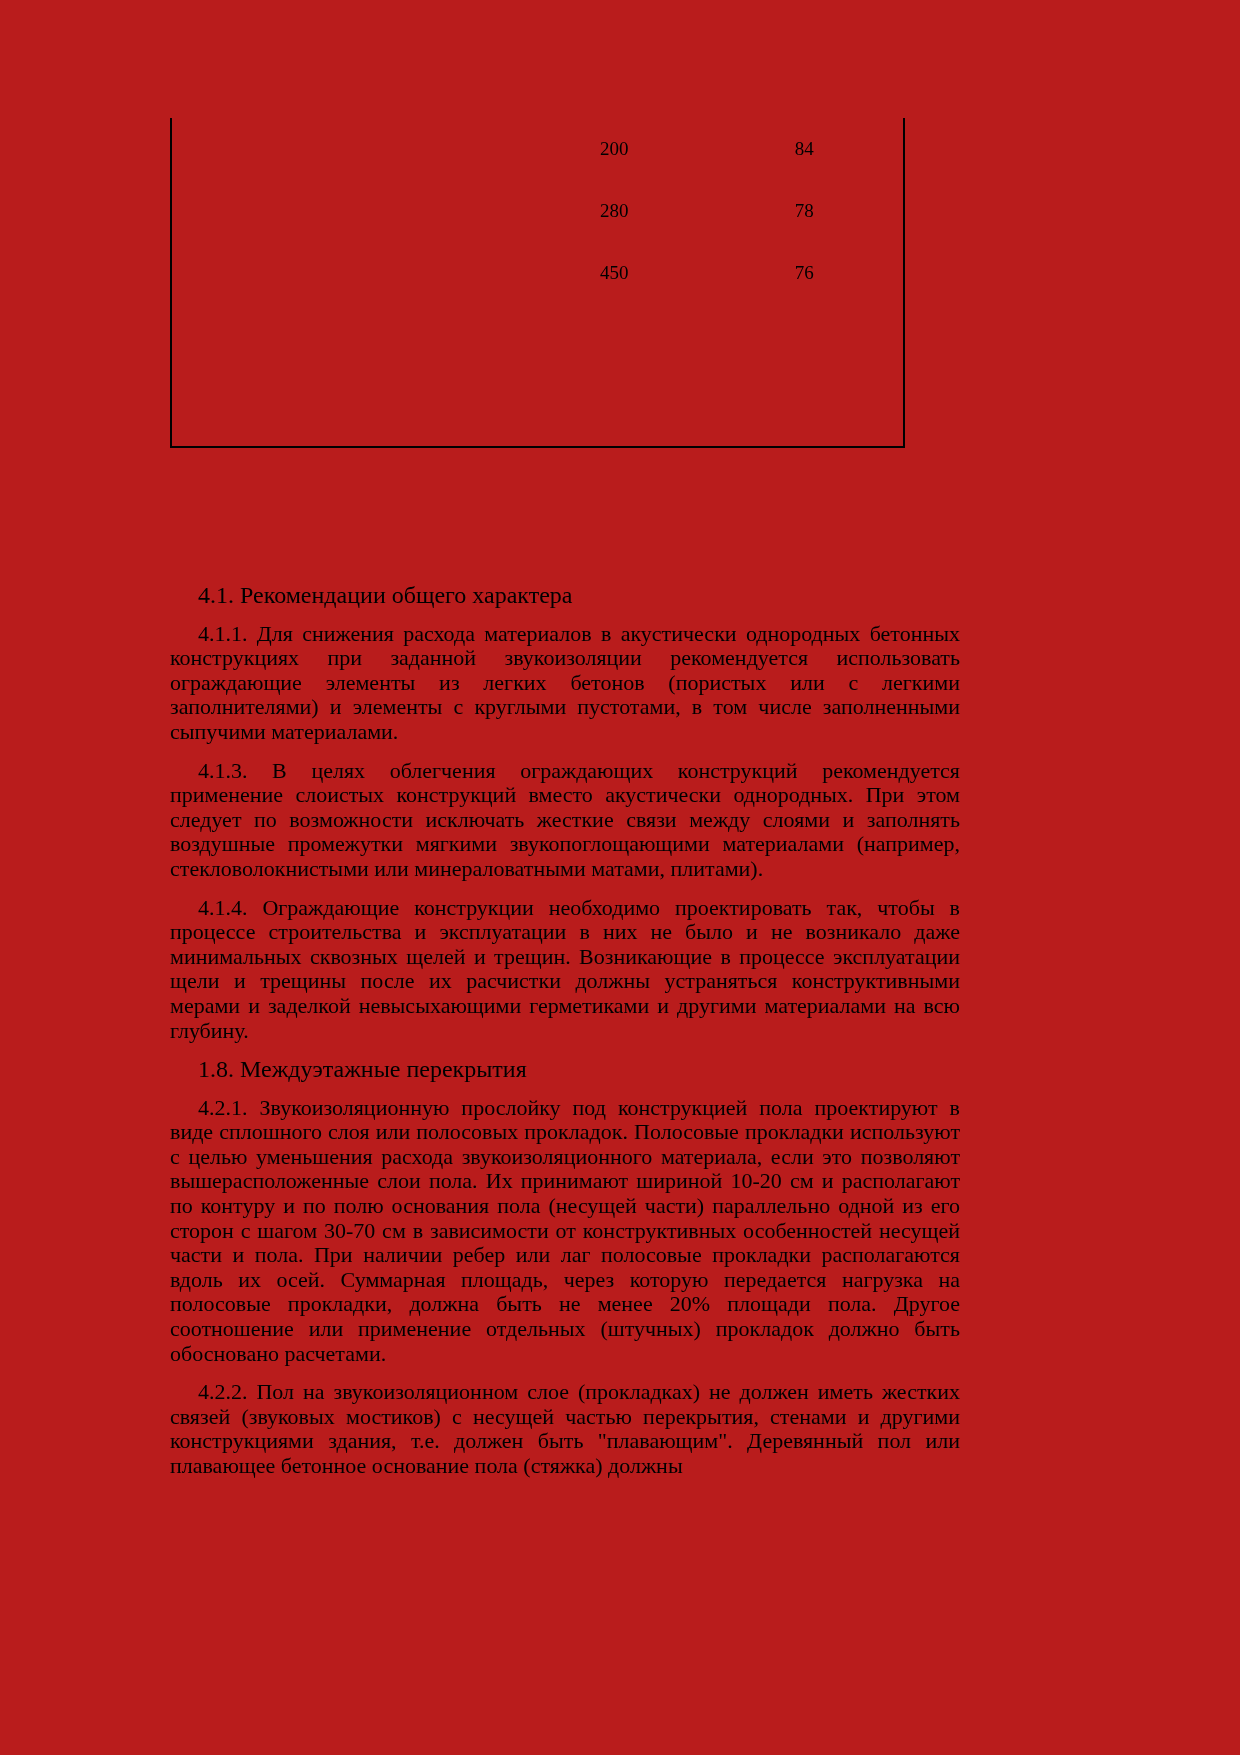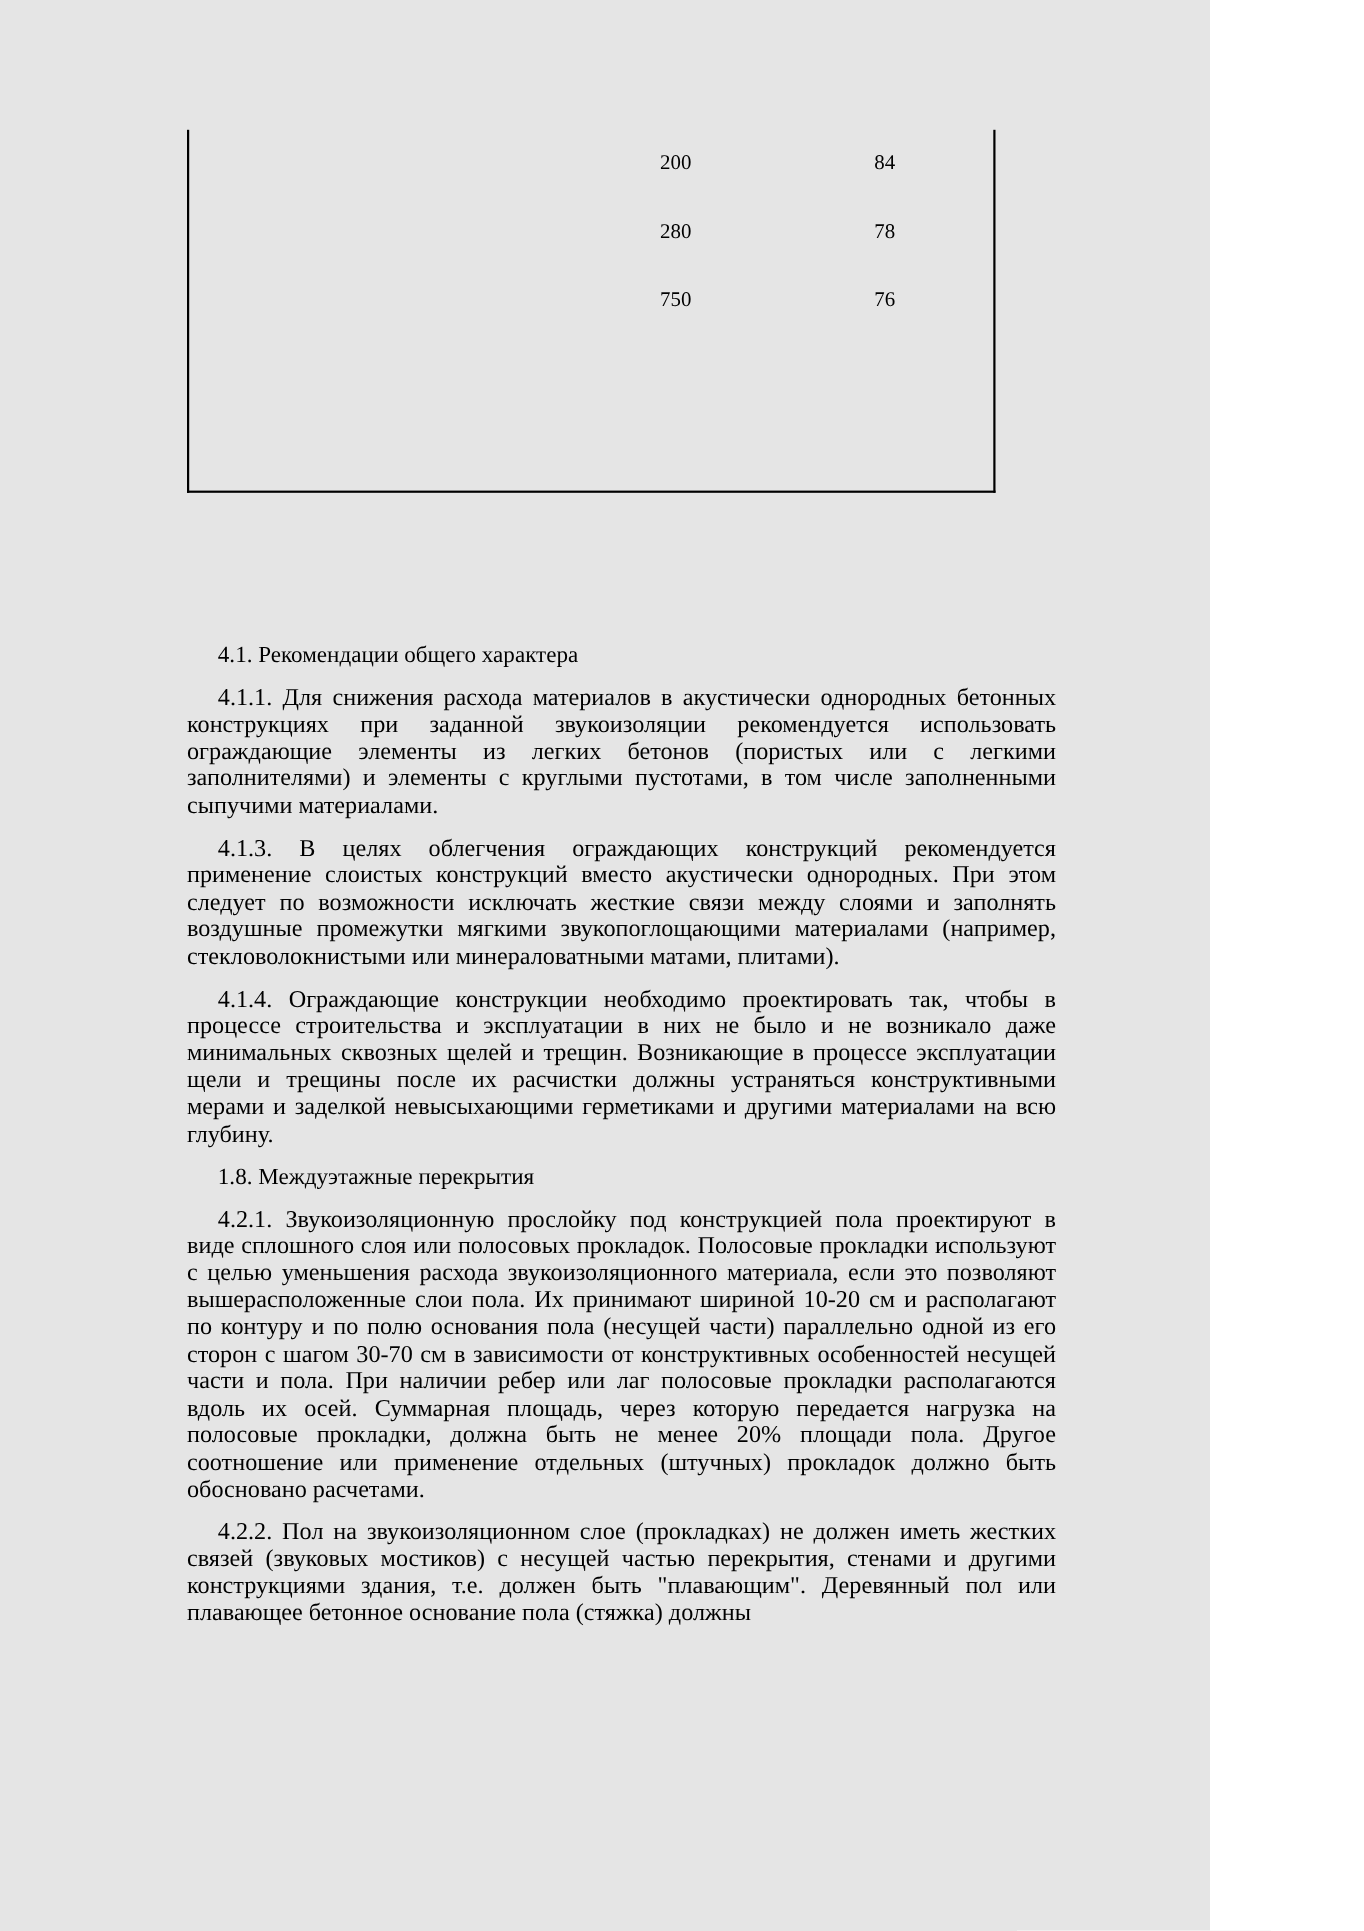--- a/index.html
+++ b/index.html
@@ -14,23 +14,23 @@
     position: relative;
     font-family: "Liberation Serif", "DejaVu Serif", serif;
     color: #000000;
     overflow: hidden;
   }
 
   .page {
     position: absolute;
     left: 0;
     top: 0;
-    width: 1100px;
+    width: 1240px;
     height: 1755px;
-    background: #e5e5e5;
+    background: #b91c1c;
   }
 
   
   .table-block {
     position: absolute;
     left: 170px;
     top: 118px;
     width: 735px;
     height: 330px;
     border-left: 2px solid #000000;
@@ -81,21 +81,21 @@
     margin: 0 0 14px 0;
     font-size: 22px;
     line-height: 24.6px;
     text-align: justify;
     text-indent: 28px;
     -webkit-hyphens: none;
     hyphens: none;
   }
   p.sub {
     margin: 0 0 14px 0;
-    font-size: 21px;
+    font-size: 24px;
     line-height: 24.6px;
     text-align: left;
     text-indent: 28px;
   }
   p.last {
     margin-bottom: 0;
   }
 </style>
 </head>
 <body>
@@ -110,21 +110,21 @@
           <td class="col-a">200</td>
           <td class="col-b">84</td>
         </tr>
         <tr>
           <td class="col-blank"></td>
           <td class="col-a">280</td>
           <td class="col-b">78</td>
         </tr>
         <tr>
           <td class="col-blank"></td>
-          <td class="col-a">750</td>
+          <td class="col-a">450</td>
           <td class="col-b">76</td>
         </tr>
       </tbody>
     </table>
   </div>
 
 
   <div class="body-area">
 
     <p class="sub">4.1. Рекомендации общего характера</p>

